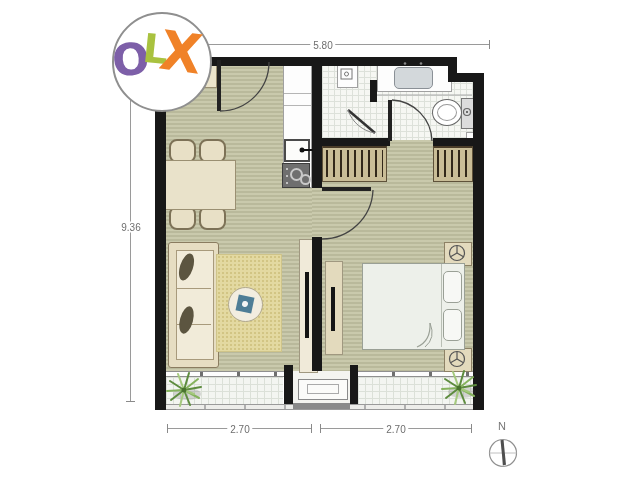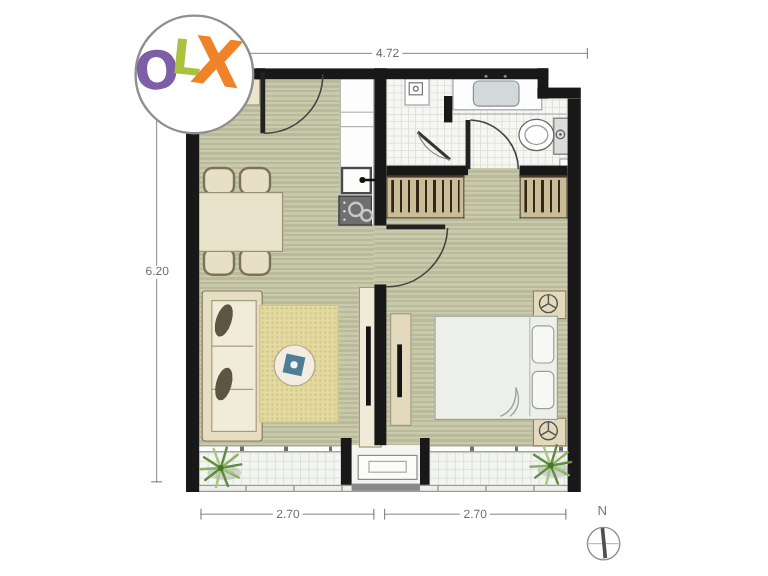--- a/index.html
+++ b/index.html
@@ -225,28 +225,28 @@
     <ellipse cx="187" cy="394" rx="14" ry="6" fill="rgba(60,60,60,0.18)"></ellipse>
     <use href="#plant" x="184" y="390"></use>
     <ellipse cx="462" cy="392" rx="14" ry="6" fill="rgba(60,60,60,0.18)"></ellipse>
     <use href="#plant" x="459" y="388"></use>
   </svg>
 
   <div>
     <div class="dim-line-h" style="left:157px;top:44px;width:333px;"></div>
     <div class="tick-v" style="left:157px;top:40px;"></div>
     <div class="tick-v" style="left:489px;top:40px;"></div>
-    <div class="dim-label" style="left:323px;top:45px;">4.72</div>
+    <div class="dim-label" style="left:323px;top:45px;">5.80</div>
   </div>
 
   <div>
     <div class="dim-line-v" style="left:130px;top:70px;height:332px;"></div>
     <div class="tick-h" style="left:126px;top:70px;"></div>
     <div class="tick-h" style="left:126px;top:401px;"></div>
-    <div class="dim-label" style="left:131px;top:227px;">6.20</div>
+    <div class="dim-label" style="left:131px;top:227px;">9.36</div>
   </div>
 
   <div>
     <div class="dim-line-h" style="left:167px;top:428px;width:145px;"></div>
     <div class="tick-v" style="left:167px;top:424px;"></div>
     <div class="tick-v" style="left:311px;top:424px;"></div>
     <div class="dim-label" style="left:240px;top:429px;">2.70</div>
   </div>
 
   <div>

